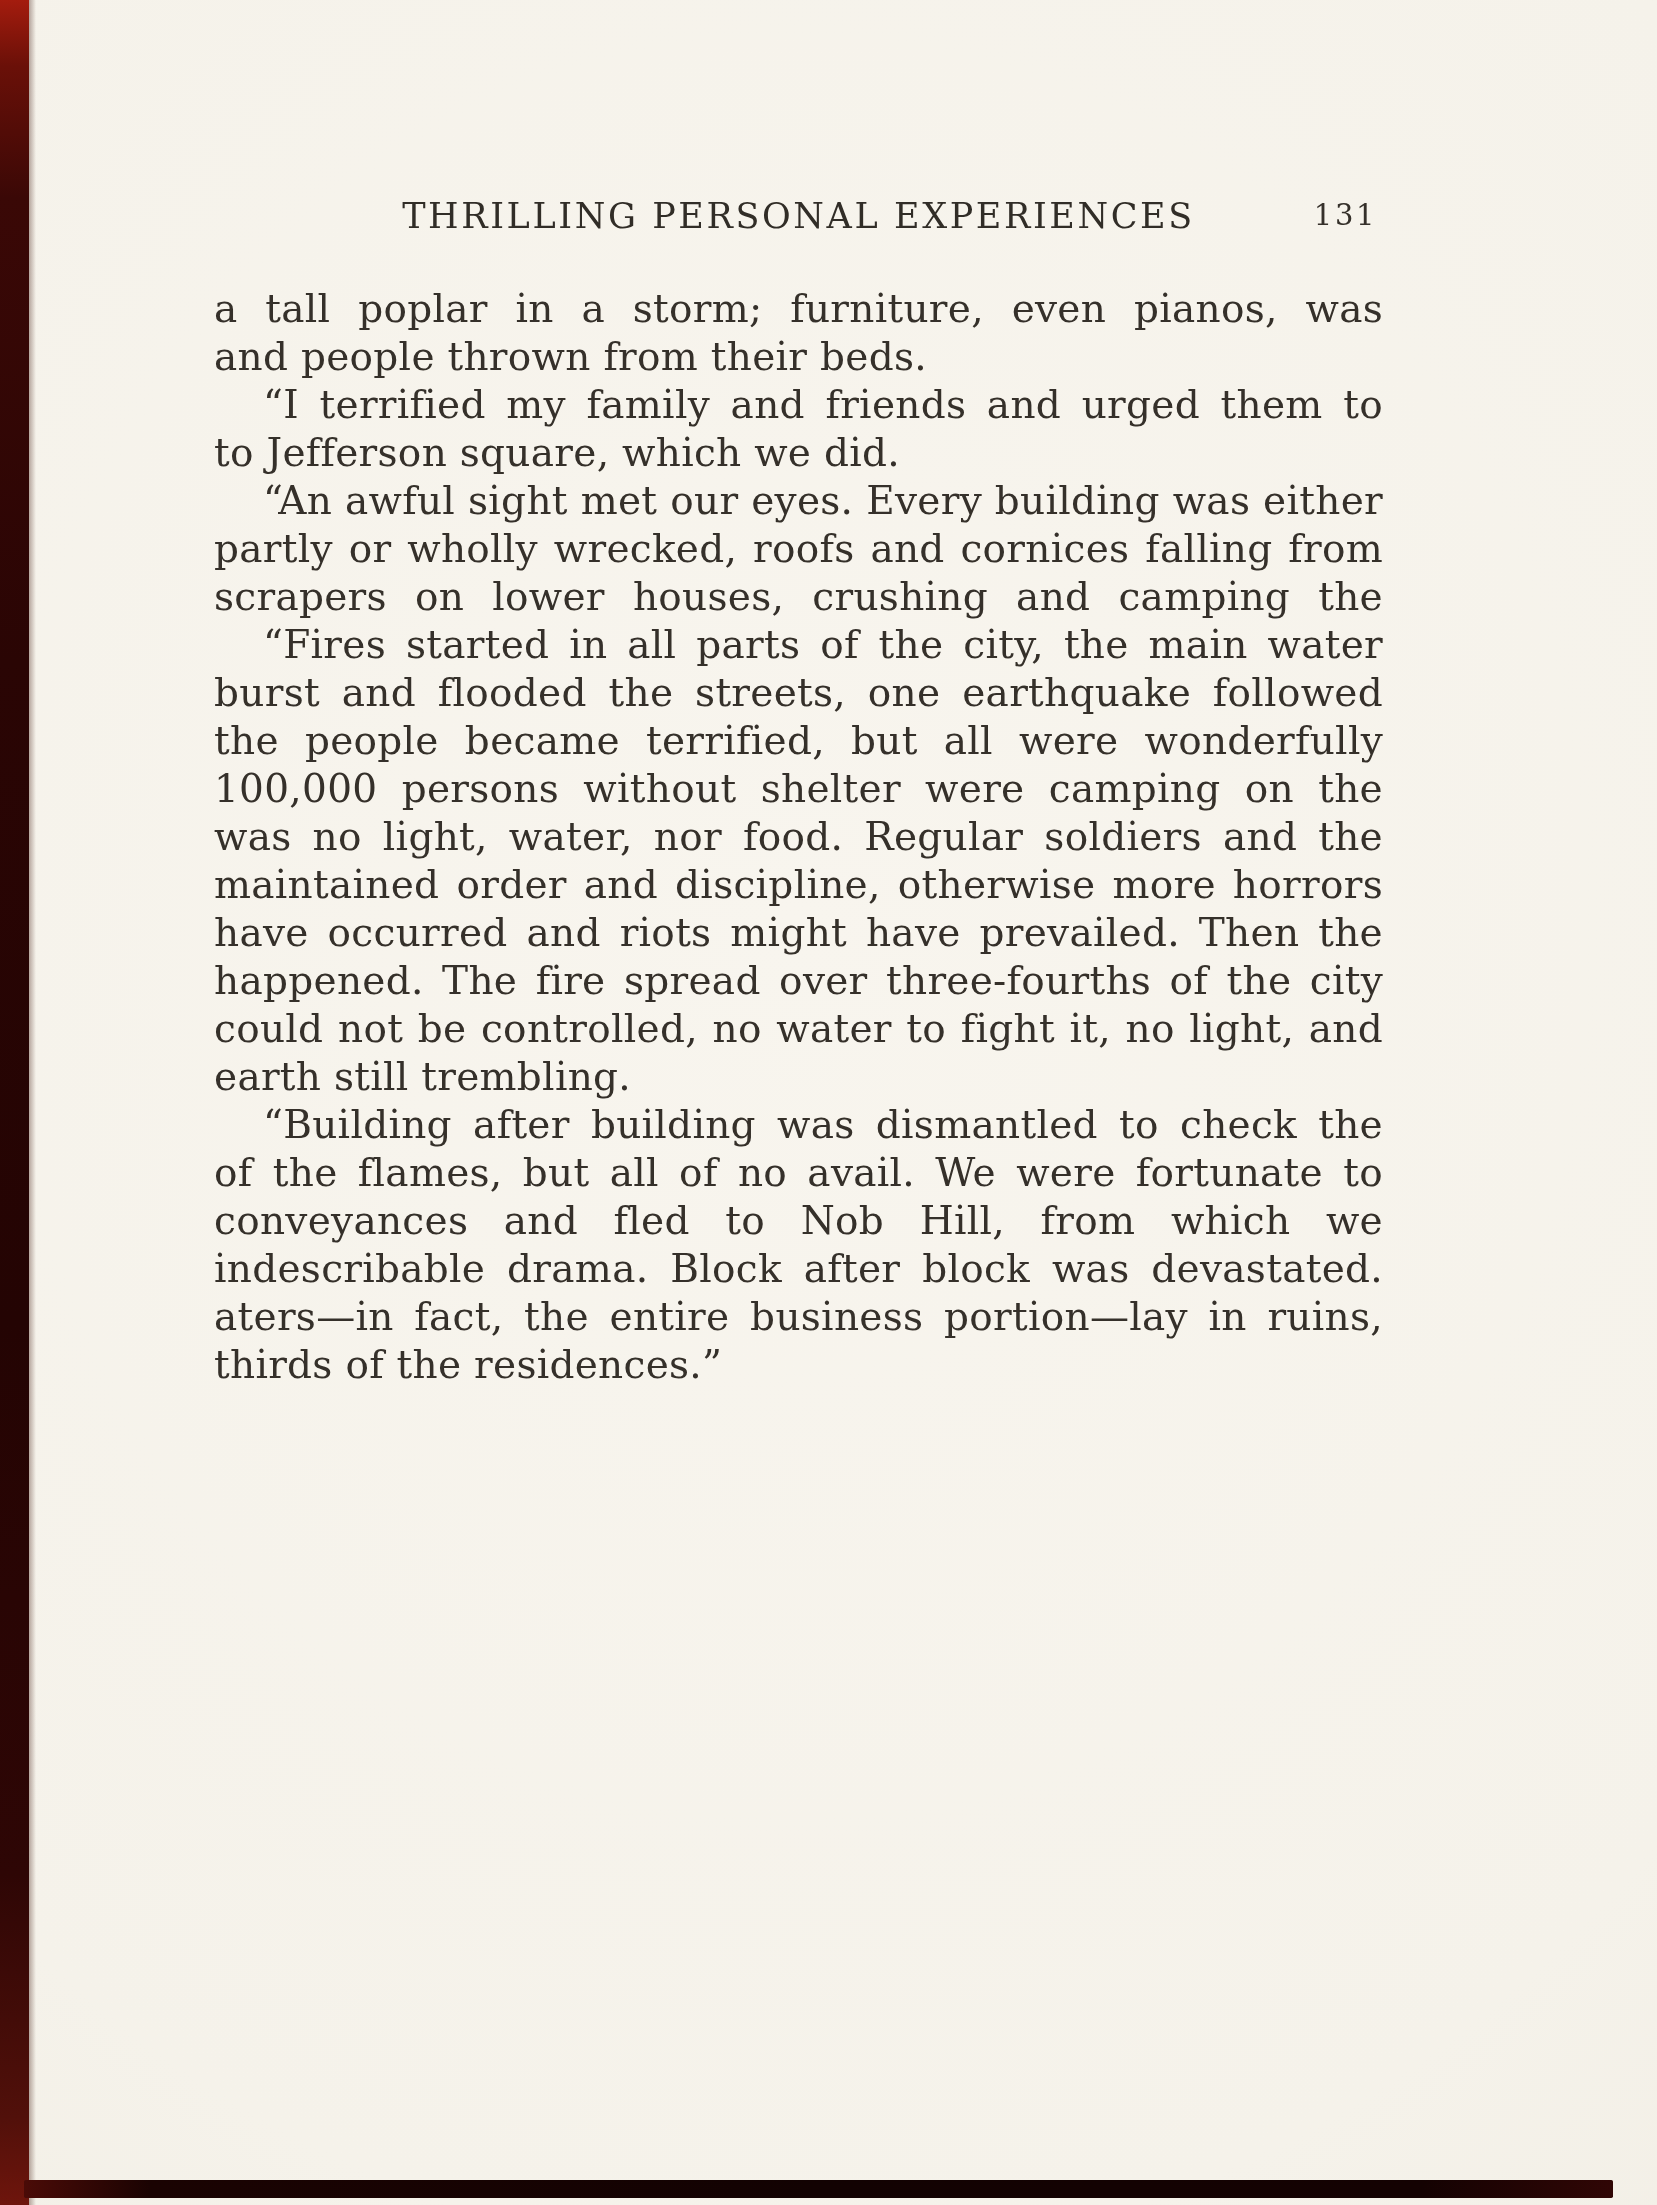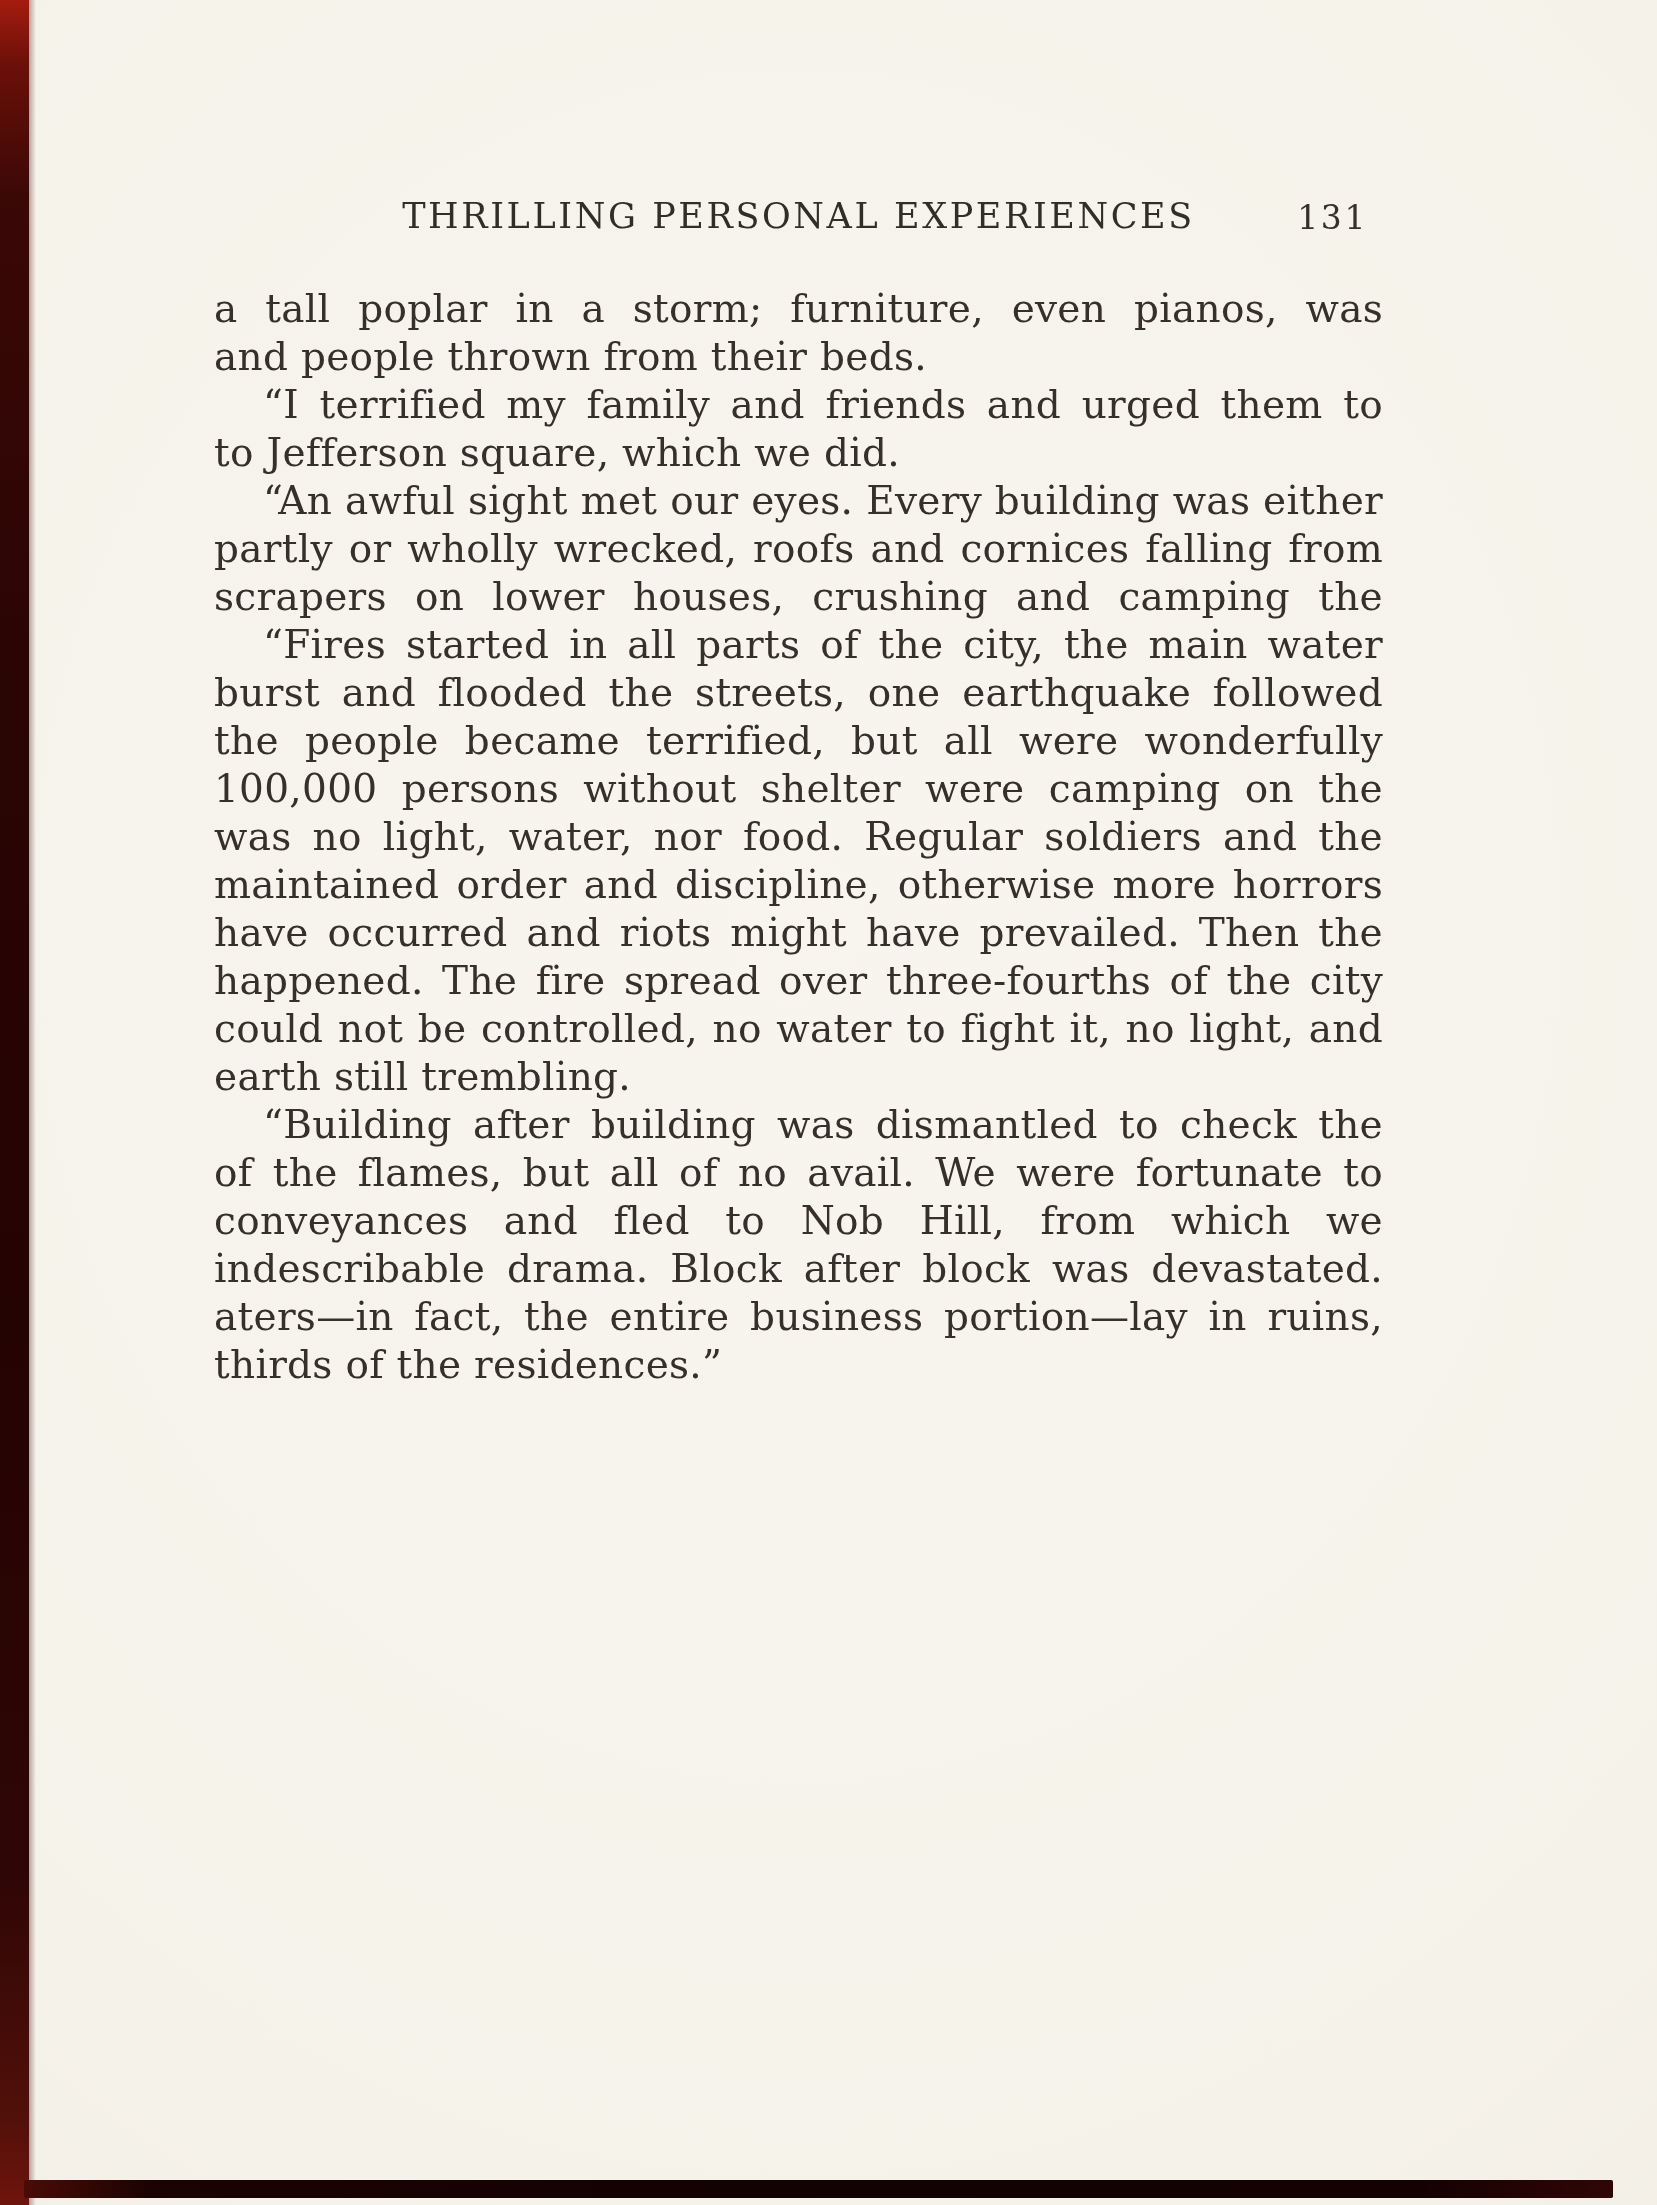--- a/index.html
+++ b/index.html
@@ -57,24 +57,24 @@
   .running-title {
     position: absolute;
     left: 50%;
     transform: translateX(-50%);
     letter-spacing: 2.6px;
     white-space: nowrap;
     color: #312d27;
   }
   .page-number {
     position: absolute;
-    right: 15px;
+    right: 6px;
     top: 1.7px;
     letter-spacing: 2.6px;
-    font-size: 33px;
+    font-size: 29px;
     color: #35302a;
   }
   .body-text {
     font-size: 39px;
     text-rendering: optimizeLegibility;
   }
   .line {
     height: 48px;
     line-height: 48px;
     text-align: justify;

